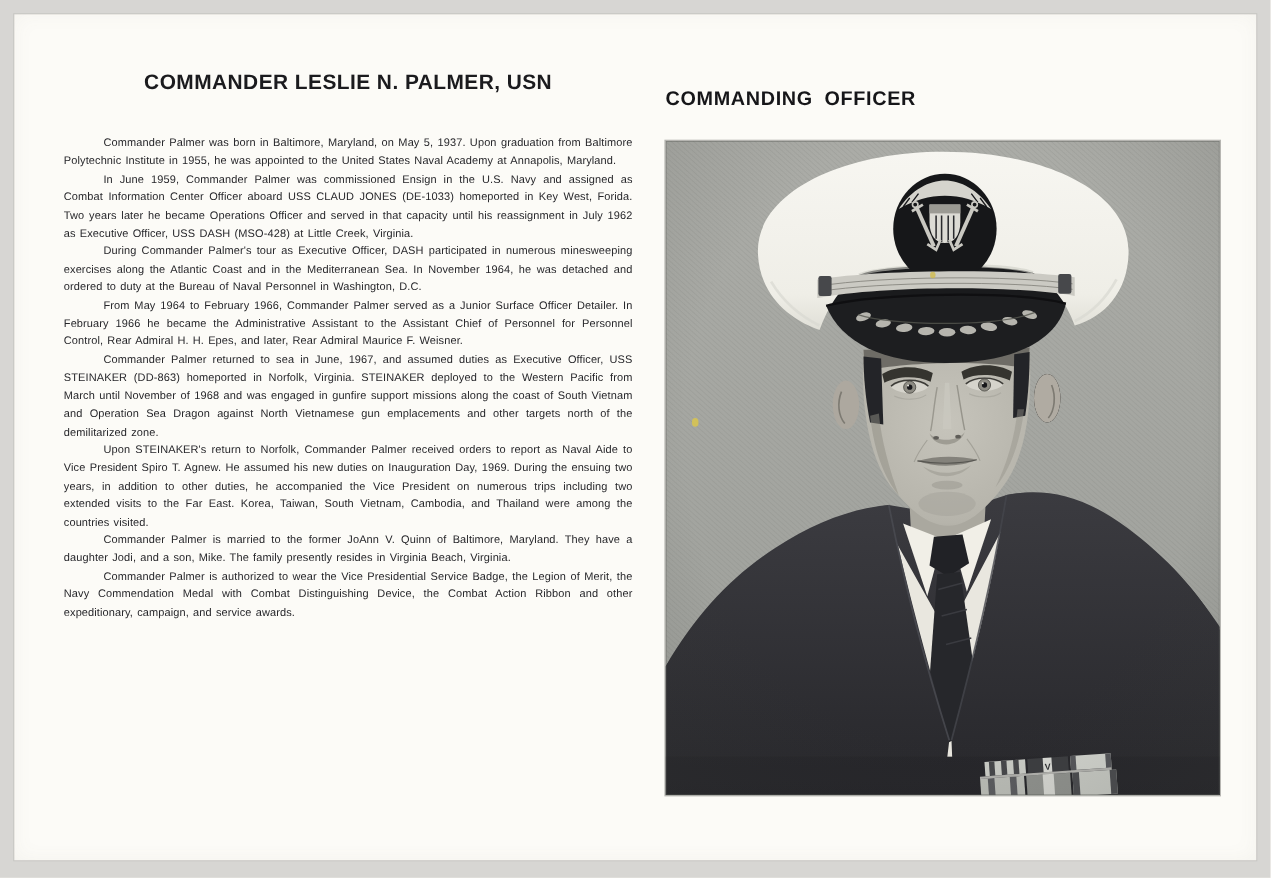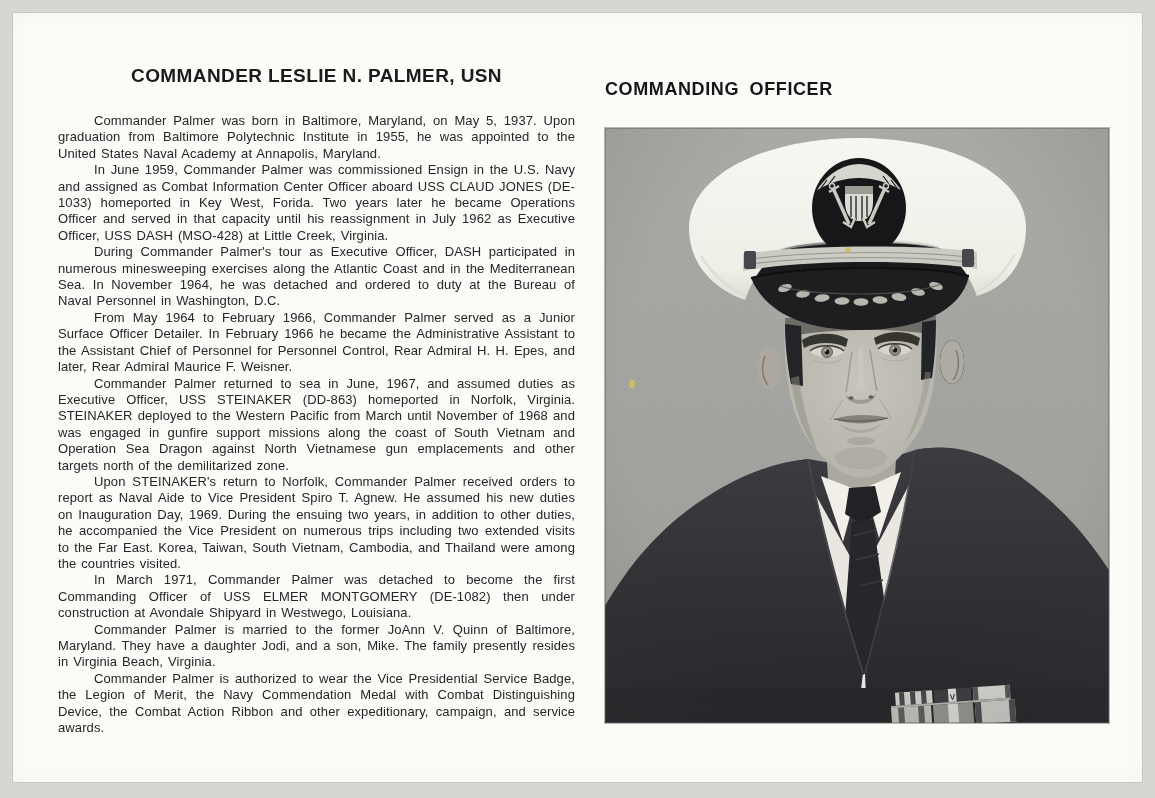--- a/index.html
+++ b/index.html
@@ -29,25 +29,25 @@
     width:517px;
     color:var(--ink);
   }
   .bio-title{
     font-size:19px;
     font-weight:700;
     line-height:22px;
     letter-spacing:0.4px;
     text-align:center;
     color:#1b1b1e;
-    margin-bottom:26px;
+    margin-bottom:36px;
     white-space:nowrap;
   }
   .bio p{
-    font-size:13px;
+    font-size:10px;
     line-height:16.4px;
     text-align:justify;
     text-indent:36px;
     word-spacing:0.09em;
     letter-spacing:0.1px;
   }
   
   .co-heading{
     position:absolute;
     left:592px; top:66px;
@@ -75,21 +75,20 @@
 <div class="page">
 
   <div class="bio">
     <h1 class="bio-title">COMMANDER LESLIE N. PALMER, USN</h1>
     <p>Commander Palmer was born in Baltimore, Maryland, on May 5, 1937.  Upon graduation from Baltimore Polytechnic Institute in 1955, he was appointed to the United States Naval Academy at Annapolis, Maryland.</p>
     <p>In June 1959, Commander Palmer was commissioned Ensign in the U.S. Navy and assigned as Combat Information Center Officer aboard USS CLAUD JONES (DE-1033) homeported in Key West, Forida.  Two years later he became Operations Officer and served in that capacity until his reassignment in July 1962 as Executive Officer, USS DASH (MSO-428) at Little Creek, Virginia.</p>
     <p>During Commander Palmer's tour as Executive Officer, DASH participated in numerous minesweeping exercises along the Atlantic Coast and in the Mediterranean Sea.  In November 1964, he was detached and ordered to duty at the Bureau of Naval Personnel in Washington, D.C.</p>
     <p>From May 1964 to February 1966, Commander Palmer served as a Junior Surface Officer Detailer. In February 1966 he became the Administrative Assistant to the Assistant Chief of Personnel for Personnel Control, Rear Admiral H. H. Epes, and later, Rear Admiral Maurice F. Weisner.</p>
     <p>Commander Palmer returned to sea in June, 1967, and assumed duties as Executive Officer, USS STEINAKER (DD-863) homeported in Norfolk, Virginia. STEINAKER deployed to the Western Pacific from March until November of 1968 and was engaged in gunfire support missions along the coast of South Vietnam and Operation Sea Dragon against North Vietnamese gun emplacements and other targets north of the demilitarized zone.</p>
     <p>Upon STEINAKER's return to Norfolk, Commander Palmer received orders to report as Naval Aide to Vice President Spiro T. Agnew.  He assumed his new duties on Inauguration Day, 1969.  During the ensuing two years, in addition to other duties, he accompanied the Vice President on numerous trips including two extended visits to the Far East.  Korea, Taiwan, South Vietnam, Cambodia, and Thailand were among the countries visited.</p>
-    <p>In March 1971, Commander Palmer was detached to become the first Commanding Officer of USS ELMER MONTGOMERY (DE-1082) then under construction at Avondale Shipyard in Westwego, Louisiana.</p>
     <p>Commander Palmer is married to the former JoAnn V. Quinn of Baltimore, Maryland.  They have a daughter Jodi, and a son, Mike.  The family presently resides in Virginia Beach, Virginia.</p>
     <p>Commander Palmer is authorized to wear the Vice Presidential Service Badge, the Legion of Merit, the Navy Commendation Medal with Combat Distinguishing Device, the Combat Action Ribbon and other expeditionary, campaign, and service awards.</p>
   </div>
 
   <h2 class="co-heading">COMMANDING OFFICER</h2>
 
   <div class="photo-frame" role="img" aria-label="Black-and-white halftone portrait of a U.S. Navy commander in service dress uniform: white combination cap with eagle-and-anchors device and oak-leaf embroidered visor, white shirt, dark tie, dark jacket with ribbon rack on the left breast, grey studio background.">
     <svg viewBox="0 0 504 595" xmlns="http://www.w3.org/2000/svg">
       <defs>
         <linearGradient id="bgG" x1="0" y1="0" x2="0" y2="1">

